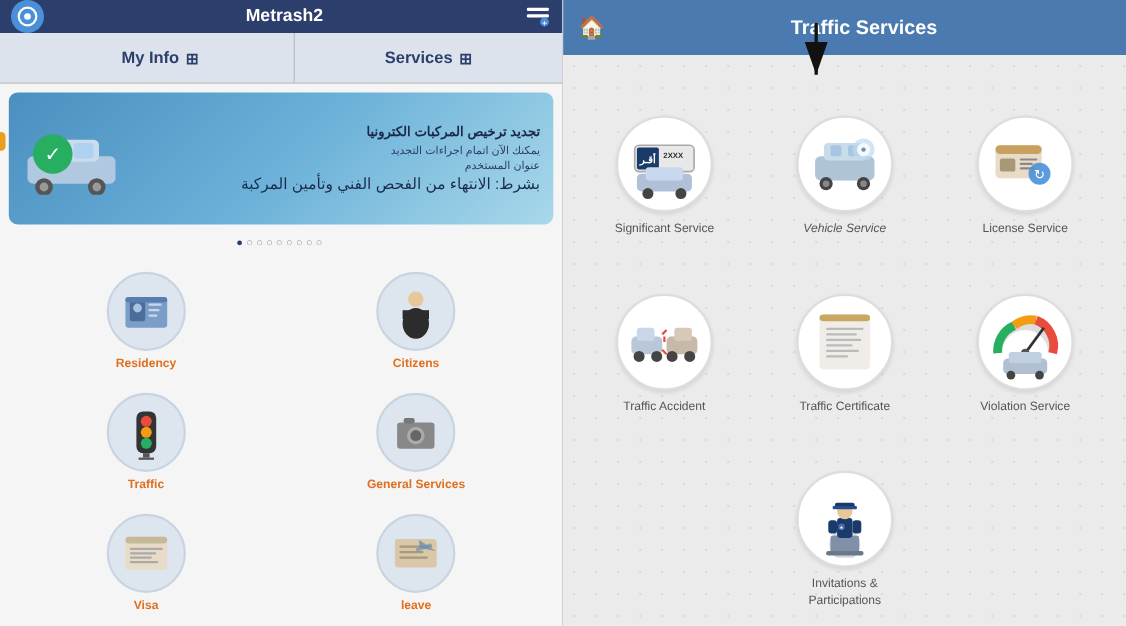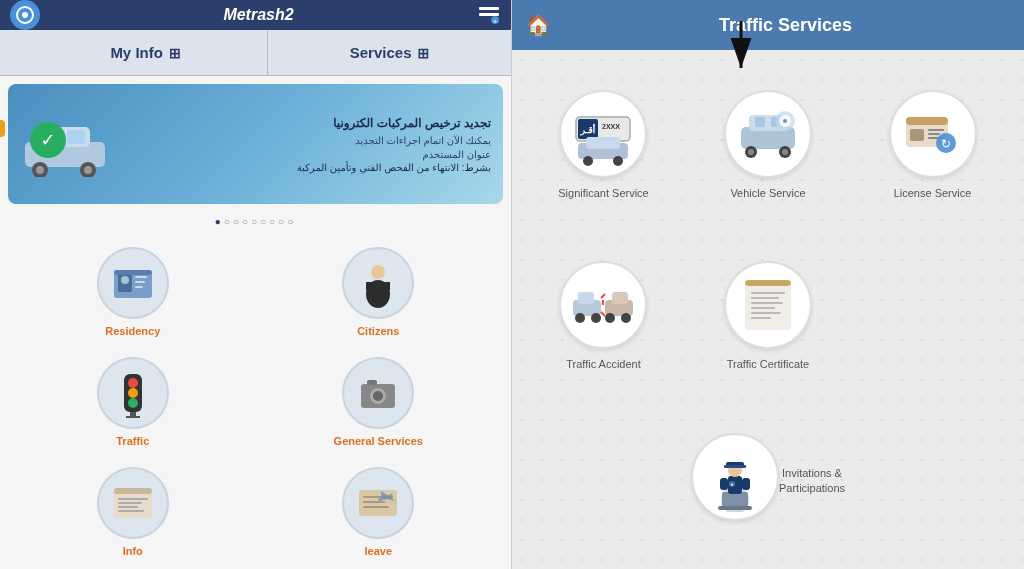--- a/index.html
+++ b/index.html
@@ -42,21 +42,20 @@
       color: white;
       font-size: 14px;
     }
 
     .left-header-title {
       flex: 1;
       text-align: center;
       color: white;
       font-size: 16px;
       font-weight: bold;
-      font-style: italic;
     }
 
     .left-header-icon {
       color: white;
       font-size: 18px;
     }
 
     .tab-bar {
       display: flex;
       background: #dde3ed;
@@ -138,21 +137,21 @@
       margin-bottom: 4px;
     }
 
     .banner-desc {
       font-size: 10px;
       color: #2c3e6b;
       line-height: 1.4;
     }
 
     .banner-bottom-text {
-      font-size: 10px;
+      font-size: 14px;
       color: #1a2a4a;
       margin-top: 0;
     }
 
     .banner-dots {
       text-align: center;
       padding: 4px 0;
       font-size: 10px;
       color: #999;
       letter-spacing: 3px;
@@ -238,21 +237,21 @@
       flex: 1;
       background: #ebebeb;
       background-image: radial-gradient(circle, #d8d8d8 1px, transparent 1px);
       background-size: 20px 20px;
     }
 
     .ts-item {
       display: flex;
       flex-direction: column;
       align-items: center;
-      justify-content: center;
+      justify-content: flex-end;
       cursor: pointer;
     }
 
     .ts-icon-circle {
       width: 88px;
       height: 88px;
       border-radius: 50%;
       background: white;
       display: flex;
       align-items: center;
@@ -268,21 +267,21 @@
       color: #555;
       text-align: center;
       line-height: 1.3;
     }
 
     
     svg { display: block; }
 
     .ts-invitations {
       display: flex;
-      flex-direction: row;
+      flex-direction: column;
       align-items: center;
     }
   </style>
 </head>
 <body>
 
 <div class="left-panel">
   <div class="left-header">
     <div class="left-header-logo">
       <svg width="20" height="20" viewBox="0 0 20 20">
@@ -405,21 +404,21 @@
       <div class="service-icon-circle">
         <svg width="54" height="54" viewBox="0 0 54 54">
           <rect x="8" y="12" width="38" height="30" rx="3" fill="#e8dcc8"></rect>
           <rect x="8" y="12" width="38" height="6" rx="3" fill="#c8b89a"></rect>
           <rect x="12" y="22" width="30" height="2" rx="1" fill="#aaa"></rect>
           <rect x="12" y="26" width="24" height="2" rx="1" fill="#aaa"></rect>
           <rect x="12" y="30" width="20" height="2" rx="1" fill="#aaa"></rect>
           <rect x="12" y="34" width="26" height="2" rx="1" fill="#aaa"></rect>
         </svg>
       </div>
-      <span class="service-label">Info</span>
+      <span class="service-label">Visa</span>
     </div>
 
     <div class="service-item">
       <div class="service-icon-circle">
         <svg width="54" height="54" viewBox="0 0 54 54">
 
           <rect x="8" y="14" width="38" height="26" rx="3" fill="#d8c8a8"></rect>
           <rect x="12" y="20" width="30" height="2" rx="1" fill="#a89880"></rect>
           <rect x="12" y="25" width="22" height="2" rx="1" fill="#a89880"></rect>
           <rect x="12" y="30" width="26" height="2" rx="1" fill="#a89880"></rect>
@@ -452,21 +451,21 @@
 
           <rect x="10" y="44" width="50" height="16" rx="4" fill="#b0c0d8"></rect>
           <rect x="18" y="38" width="34" height="12" rx="3" fill="#c8d8ee"></rect>
           <circle cx="20" cy="62" r="5" fill="#444"></circle>
           <circle cx="50" cy="62" r="5" fill="#444"></circle>
         </svg>
       </div>
       <span class="ts-label">Significant Service</span>
     </div>
 
-    <div class="ts-item" style="position:relative;">
+    <div class="ts-item" style="position:relative;font-style:italic;">
       <div class="ts-icon-circle">
         <svg width="70" height="70" viewBox="0 0 70 70">
           <rect x="8" y="28" width="54" height="22" rx="5" fill="#b0c4d8"></rect>
           <rect x="16" y="16" width="38" height="16" rx="4" fill="#c8dcea"></rect>
           <circle cx="18" cy="53" r="6" fill="#444"></circle>
           <circle cx="18" cy="53" r="3" fill="#888"></circle>
           <circle cx="52" cy="53" r="6" fill="#444"></circle>
           <circle cx="52" cy="53" r="3" fill="#888"></circle>
           <rect x="22" y="18" width="10" height="10" rx="2" fill="#a0c0dc" opacity="0.8"></rect>
           <rect x="38" y="18" width="10" height="10" rx="2" fill="#a0c0dc" opacity="0.8"></rect>
@@ -535,20 +534,40 @@
           <rect x="18" y="27" width="28" height="2" rx="1" fill="#bbb"></rect>
           <rect x="18" y="32" width="32" height="2" rx="1" fill="#bbb"></rect>
           <rect x="18" y="37" width="24" height="2" rx="1" fill="#bbb"></rect>
           <rect x="18" y="42" width="30" height="2" rx="1" fill="#bbb"></rect>
           <rect x="18" y="47" width="20" height="2" rx="1" fill="#bbb"></rect>
         </svg>
       </div>
       <span class="ts-label">Traffic Certificate</span>
     </div>
 
+    <div class="ts-item">
+      <div class="ts-icon-circle">
+        <svg width="70" height="70" viewBox="0 0 70 70">
+
+          <path d="M 10 45 A 25 25 0 0 1 60 45" fill="none" stroke="#ddd" stroke-width="8"></path>
+          <path d="M 10 45 A 25 25 0 0 1 25 20" fill="none" stroke="#27ae60" stroke-width="8"></path>
+          <path d="M 25 20 A 25 25 0 0 1 45 15" fill="none" stroke="#f39c12" stroke-width="8"></path>
+          <path d="M 45 15 A 25 25 0 0 1 60 45" fill="none" stroke="#e74c3c" stroke-width="8"></path>
+
+          <line x1="35" y1="45" x2="52" y2="22" stroke="#333" stroke-width="2.5"></line>
+          <circle cx="35" cy="45" r="4" fill="#555"></circle>
+
+          <rect x="15" y="50" width="40" height="14" rx="4" fill="#b0c0d0"></rect>
+          <rect x="20" y="44" width="30" height="10" rx="3" fill="#c0d0e0"></rect>
+          <circle cx="22" cy="65" r="4" fill="#444"></circle>
+          <circle cx="48" cy="65" r="4" fill="#444"></circle>
+        </svg>
+      </div>
+      <span class="ts-label">Violation Service</span>
+    </div>
 
     <div style="grid-column: 2; display:flex; justify-content:center;">
       <div class="ts-item ts-invitations">
         <div class="ts-icon-circle">
           <svg width="70" height="70" viewBox="0 0 70 70">
 
             <circle cx="35" cy="58" r="14" fill="#1a3a6a" opacity="0.2"></circle>
             <path d="M 28 55 L 35 48 L 42 55 L 42 65 L 28 65 Z" fill="#1a3a6a" opacity="0.3"></path>
 
             <rect x="22" y="50" width="26" height="16" rx="2" fill="#8090a8"></rect>

